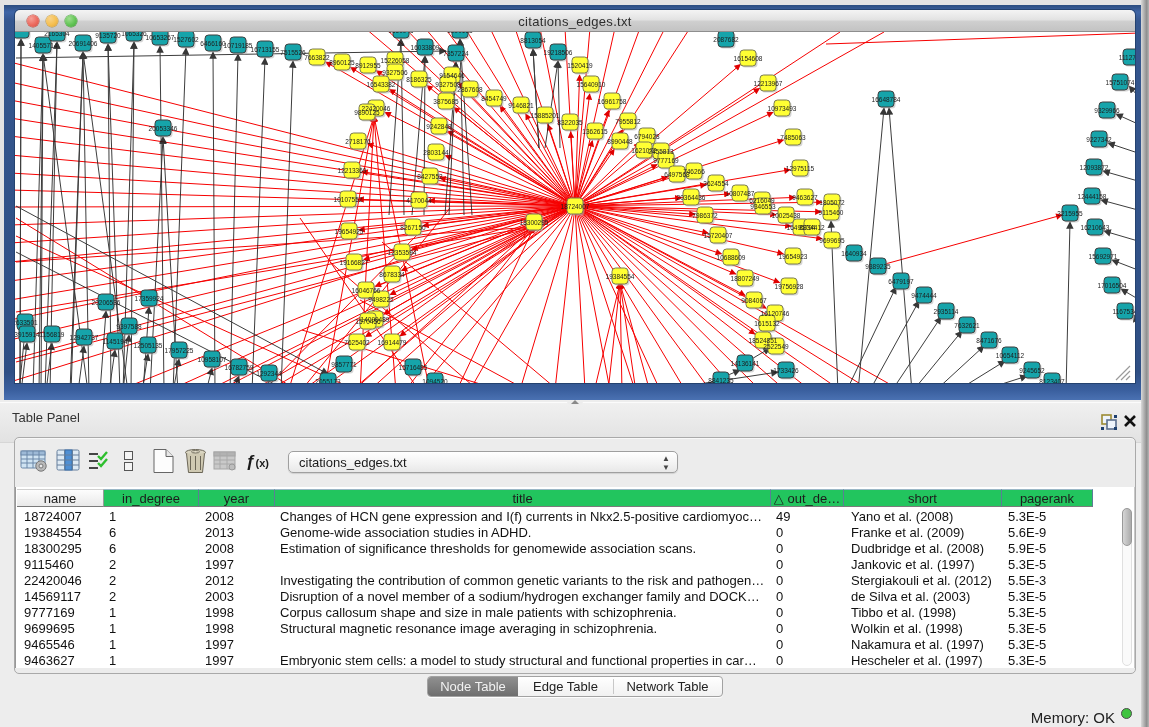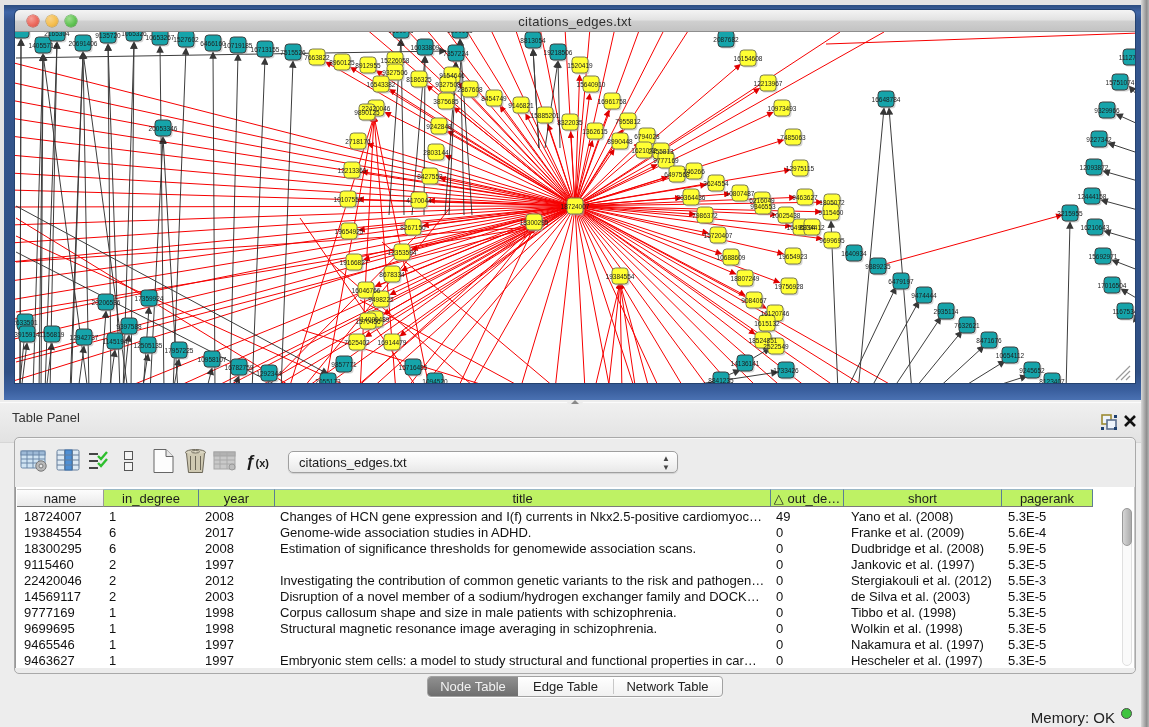--- a/index.html
+++ b/index.html
@@ -34,21 +34,21 @@
 .fx{position:absolute;left:246px;top:452px;font-size:17px;font-weight:700;color:#1a1a1a}
 .fx span{font-size:11px}
 .dd{position:absolute;left:288px;top:451px;width:390px;height:22px;border:1px solid #9f9f9f;border-radius:5px;
  background:linear-gradient(180deg,#ffffff,#f2f2f2 60%,#e8e8e8);box-shadow:0 1px 1px rgba(0,0,0,.12)}
 .dd .txt{position:absolute;left:10px;top:3px;font-size:13px;color:#1a1a1a}
 .dd .arr{position:absolute;right:7px;top:2px;font-size:8px;color:#444;line-height:9px;text-align:center}
 .tablewrap{position:absolute;left:15px;top:487px;width:1120px;height:181px;background:#fff;overflow:hidden;border-left:1px solid #989898;border-right:1px solid #c8c8c8}
 .thead{position:absolute;left:0;top:2px;width:1120px;height:18px}
 .hc{position:absolute;top:0;height:18px;font-size:13px;color:#1c1c1c;text-align:center;line-height:18px;
  border-right:1px solid #5b7e96;border-top:1px solid #9ab7c6;border-bottom:1px solid #7b7b7b}
-.hc.b{background:#bef264}
+.hc.b{background:#22c55e}
 .hc.g{background:linear-gradient(180deg,#fdfdfd,#e9e9e9);border-top:1px solid #cfcfcf;border-right:1px solid #9a9a9a}
 .tbody{position:absolute;left:0;top:22px;width:1120px;height:160px;font-size:13px;color:#111}
 .tr{position:absolute;left:0;height:16px;width:1120px}
 .tr span{position:absolute;top:0;white-space:nowrap}
 .vscroll{position:absolute;left:1122px;top:508px;width:10px;height:158px;background:#fafafa;border:1px solid #e0e0e0;border-radius:5px}
 .vthumb{position:absolute;left:1122px;top:508px;width:10px;height:38px;background:linear-gradient(90deg,#d6d6d6,#ababab);border:1px solid #999;border-radius:5px}
 .seg{position:absolute;left:427px;top:676px;width:296px;height:21px;border:1px solid #a2a2a2;border-radius:4px;
  background:linear-gradient(180deg,#ffffff,#f1f1f1);box-shadow:0 1px 0 #fdfdfd}
 .seg .s{position:absolute;top:0;height:19px;font-size:13px;line-height:19px;text-align:center;color:#222}
 .seg .sel{background:linear-gradient(180deg,#909090,#6e6e6e);color:#f2f2f2;border-radius:3px 0 0 3px}
@@ -812,25 +812,25 @@
         <span style="left:93px">1</span>
         <span style="left:189px">2008</span>
         <span style="left:264px">Changes of HCN gene expression and I(f) currents in Nkx2.5-positive cardiomyoc…</span>
         <span style="left:760px">49</span>
         <span style="left:835px">Yano et al. (2008)</span>
         <span style="left:992px">5.3E-5</span>
       </div>
       <div class="tr" style="top:16px">
         <span style="left:8px">19384554</span>
         <span style="left:93px">6</span>
-        <span style="left:189px">2017</span>
+        <span style="left:189px">2013</span>
         <span style="left:264px">Genome-wide association studies in ADHD.</span>
         <span style="left:760px">0</span>
         <span style="left:835px">Franke et al. (2009)</span>
-        <span style="left:992px">5.6E-4</span>
+        <span style="left:992px">5.6E-9</span>
       </div>
       <div class="tr" style="top:32px">
         <span style="left:8px">18300295</span>
         <span style="left:93px">6</span>
         <span style="left:189px">2008</span>
         <span style="left:264px">Estimation of significance thresholds for genomewide association scans.</span>
         <span style="left:760px">0</span>
         <span style="left:835px">Dudbridge et al. (2008)</span>
         <span style="left:992px">5.9E-5</span>
       </div>

